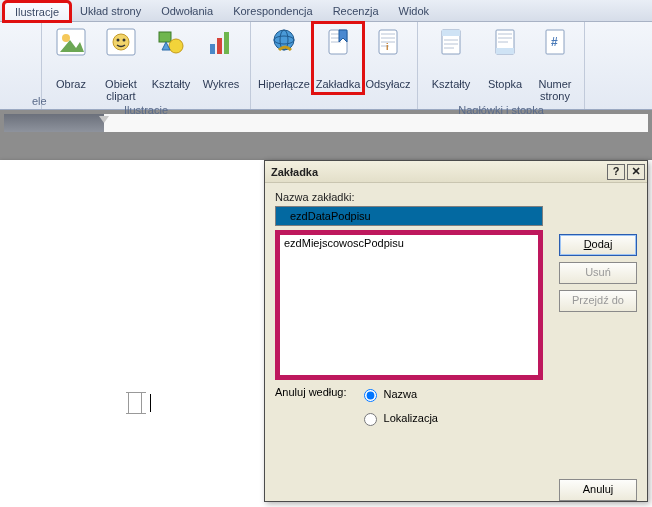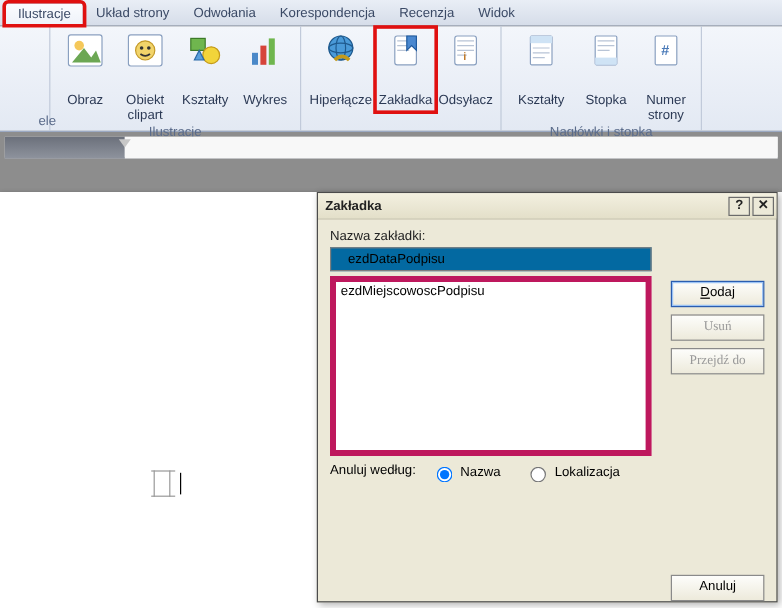--- a/index.html
+++ b/index.html
@@ -225,29 +225,29 @@
     width: 78px;
     height: 22px;
     border: 1px solid #8a8a8a;
     background: linear-gradient(#fdfdfb, #edeadb);
     font-family: Tahoma, sans-serif;
     font-size: 11px;
     cursor: default;
     text-align: center;
     padding-top: 3px;
   }
-  .winbtn.disabled { color: #999; font-family: Liberation Serif, serif; }
+  .winbtn.disabled { color: #999; }
   .winbtn.default { border: 1px solid #2a5db0; box-shadow: inset 0 0 0 1px #9cc3f4; }
   .sortrow {
     margin-top: 6px;
     display: flex;
     align-items: flex-start;
     gap: 12px;
   }
-  .radios { display: flex; flex-direction: row; gap: 20px; }
+  .radios { display: flex; flex-direction: column; gap: 8px; }
   .radiolbl { display: flex; align-items: center; gap: 4px; cursor: default; }
   .checkrow { margin-top: 10px; display: flex; align-items: center; gap: 5px; }
   .bottom-btn {
     position: absolute;
     right: 10px;
     bottom: 0;
     padding-left: 12px;
   }
   
   svg { display: block; }

